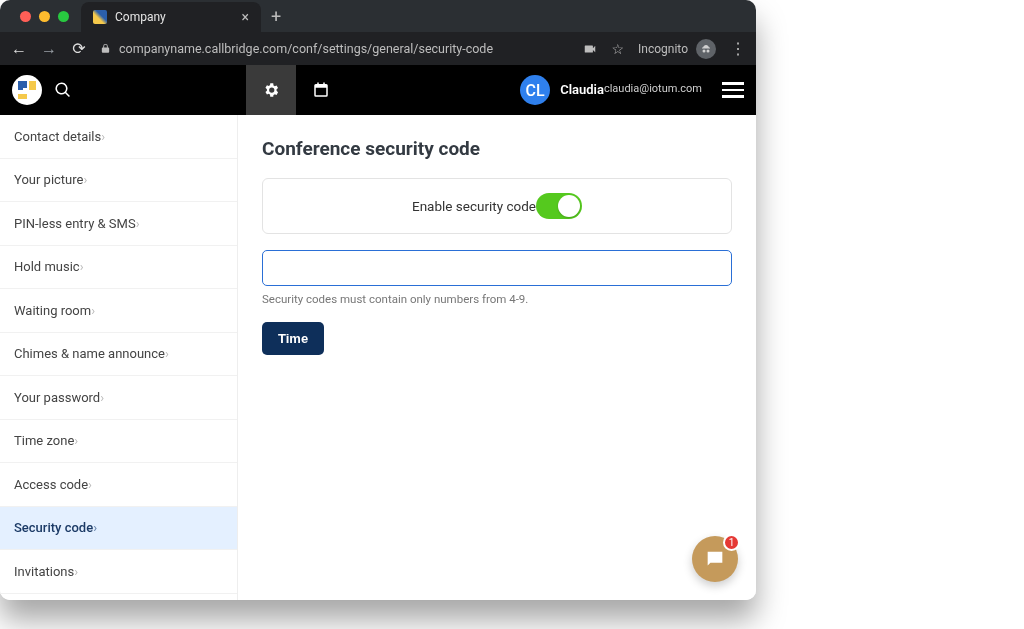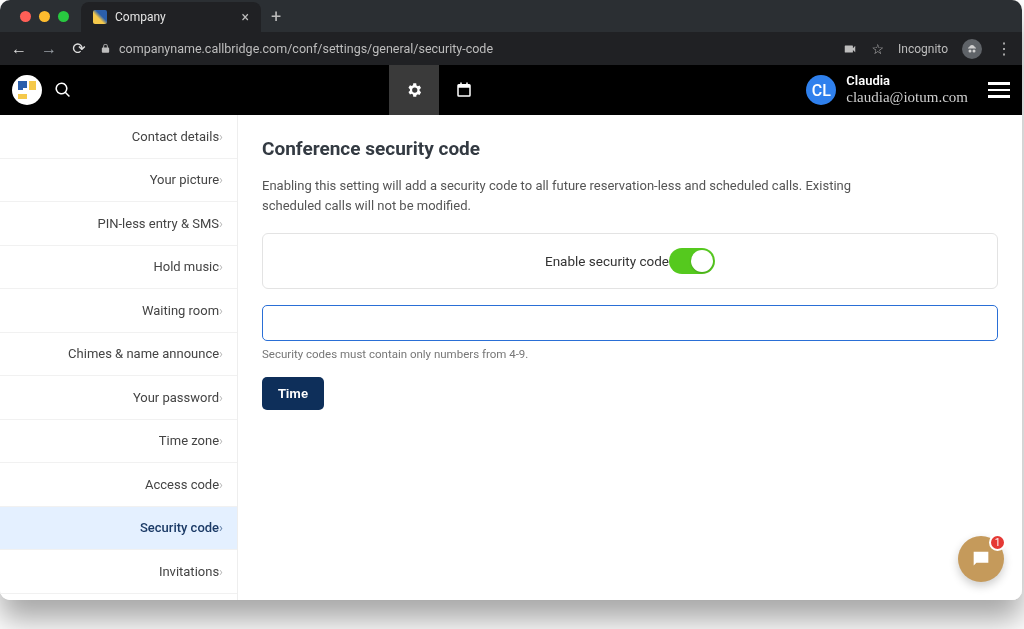--- a/index.html
+++ b/index.html
@@ -1,63 +1,63 @@
 <!DOCTYPE html>
 <html><head>
 <meta charset="utf-8">
 <style>
   * { box-sizing: border-box; margin: 0; padding: 0; }
   html, body { width: 1024px; height: 629px; font-family: -apple-system, BlinkMacSystemFont, "Segoe UI", Roboto, sans-serif; background: #fff; overflow: hidden; }
-  .shadow-wrap { width: 1022px; height: 600px; border-radius: 10px; box-shadow: 0 20px 30px rgba(0,0,0,.35); overflow: hidden; background: #fff; }
+  .shadow-wrap { width: 756px; height: 600px; border-radius: 10px; box-shadow: 0 20px 30px rgba(0,0,0,.35); overflow: hidden; background: #fff; }
   
   .browser-chrome { background: #2b2f33; height: 65px; display: flex; flex-direction: column; }
   .tab-strip { height: 32px; display:flex; align-items:flex-end; padding-left: 8px; }
   .traffic { display:flex; gap:8px; align-items:center; padding:0 12px; height:100%; }
   .circle { width:11px; height:11px; border-radius:50%; }
   .c-red{background:#ff5f57;} .c-yellow{background:#febc2e;} .c-green{background:#28c840;}
   .tab { display:flex; align-items:center; gap:8px; background:#202124; color:#e4e4e4; height:30px; padding:0 12px; border-radius:8px 8px 0 0; font-size:12px; min-width: 180px; position: relative; }
   .tab .favicon{ width:14px;height:14px;display:inline-block; background:linear-gradient(45deg,#f5c94b 40%, #2b5fab 60%); border-radius:2px; }
   .tab .close{ margin-left:auto; color:#bdbdbd; font-size:14px; line-height:1; }
   .new-tab { color:#bbb; padding:0 10px; font-size:18px; align-self:center; }
   .addr-bar { height:33px; display:flex; align-items:center; gap:12px; padding:0 10px; background:#202124; }
   .addr-bar .nav-btn{ color:#9aa0a6; font-size:16px; width:18px; text-align:center; }
   .addr-bar .nav-btn.enabled{ color:#ddd; }
   .url-box{ flex:1; display:flex; align-items:center; gap:8px; color:#bdbdbd; font-size:12.5px; }
   .lock{ width:11px;height:11px; display:inline-block; }
   .lock svg path{ fill:#bdbdbd; }
   .right-icons{ display:flex; align-items:center; gap:14px; color:#bdbdbd; font-size:12px; }
   .right-icons .cam{ font-size:14px; }
   .right-icons .star{ font-size:14px; }
-  .right-icons .incog{ display:flex; align-items:center; gap:14px; }
+  .right-icons .incog{ display:flex; align-items:center; gap:8px; }
   .incog-icon{ width:20px;height:20px;border-radius:50%;background:#5f6368;display:flex;align-items:center;justify-content:center;color:#d0d0d0;font-size:12px;}
   .kebab{ font-size:16px; line-height:1; }
 
   
   .app-header{ height:50px; background:#000; color:#fff; display:flex; align-items:center; padding:0 12px; gap:12px; }
   .logo{ width:30px;height:30px;border-radius:50%;background:#fff;display:flex;align-items:center;justify-content:center; }
   .logo-inner{ width:18px;height:18px;background:
     linear-gradient(90deg,#2b5fab 0 30%, transparent 30% 60%, #f5c94b 60% 100%),
     linear-gradient(0deg,#f5c94b 0 30%, transparent 30% 60%, #2b5fab 60% 100%);
     background-size:100% 50%, 50% 100%; background-repeat:no-repeat; }
   .search-btn{ color:#fff; font-size:16px; }
   .header-center{ flex:1; display:flex; justify-content:center; gap:0; }
   .hc-btn{ width:50px; height:50px; display:flex; align-items:center; justify-content:center; color:#fff; }
   .hc-btn.active{ background:#3a3a3a; }
   .user-block{ display:flex; align-items:center; gap:10px; }
   .avatar{ width:30px;height:30px;border-radius:50%;background:#2f80ed;color:#fff;display:flex;align-items:center;justify-content:center;font-size:16px;font-weight:500; }
-  .user-text{ display:flex; flex-direction:column; line-height:1.15; }
+  .user-text{ display:flex; flex-direction:row; line-height:1.15; }
   .user-name{ font-size:13px; font-weight:600; }
-  .user-email{ font-size:15px; color:#cfcfcf;font-family:Liberation Serif, serif; }
+  .user-email{ font-size:11px; color:#cfcfcf; }
   .burger{ width:22px; display:flex; flex-direction:column; gap:4px; margin-left:8px; }
   .burger span{ height:2.5px; background:#fff; }
 
   
   .app-body{ display:flex; height:485px; background:#f2f2f2; }
   .sidebar{ width:238px; background:#fff; border-right:1px solid #eee; overflow:hidden; }
-  .sb-item{ height:43.5px; display:flex; align-items:center; justify-content:flex-end; padding:0 14px; font-size:13px; color:#444; border-bottom:1px solid #f1f1f1; cursor:pointer; }
+  .sb-item{ height:43.5px; display:flex; align-items:center; justify-content:flex-start; padding:0 14px; font-size:13px; color:#444; border-bottom:1px solid #f1f1f1; cursor:pointer; }
   .sb-item.active{ background:#e4f0ff; color:#1b3a66; font-weight:500; }
   .chev{ color:#bbb; font-size:13px; }
   .sb-item.active .chev{ color:#6f8bb0; }
 
   
   .main{ flex:1; padding:22px 24px; background:#fff; position:relative; }
   h1.page-title{ font-size:19px; font-weight:700; color:#333a42; margin-bottom:16px; }
   .desc{ font-size:13px; color:#555; line-height:1.5; margin-bottom:12px; max-width:640px; }
 
   .toggle-row{ margin-top:18px; border:1px solid #e3e3e3; border-radius:6px; padding:14px 16px; display:flex; align-items:center; justify-content:center; }
@@ -206,21 +206,20 @@
           <span class="chev">›</span>
         </div>
         <div class="sb-item">
           <span>Invitations</span>
           <span class="chev">›</span>
         </div>
       </div>
 
     <div class="main">
       <h1 class="page-title">Conference security code</h1>
-      <p class="desc">Enabling this setting will add a security code to all future reservation-less and scheduled calls. Existing scheduled calls will not be modified.</p>
 
       <div class="toggle-row">
         <span class="toggle-label">Enable security code</span>
         <div class="switch"></div>
       </div>
 
       <input class="code-input" type="text" value="" style="">
 
       <div class="hint">Security codes must contain only numbers from 4-9.</div>
 

